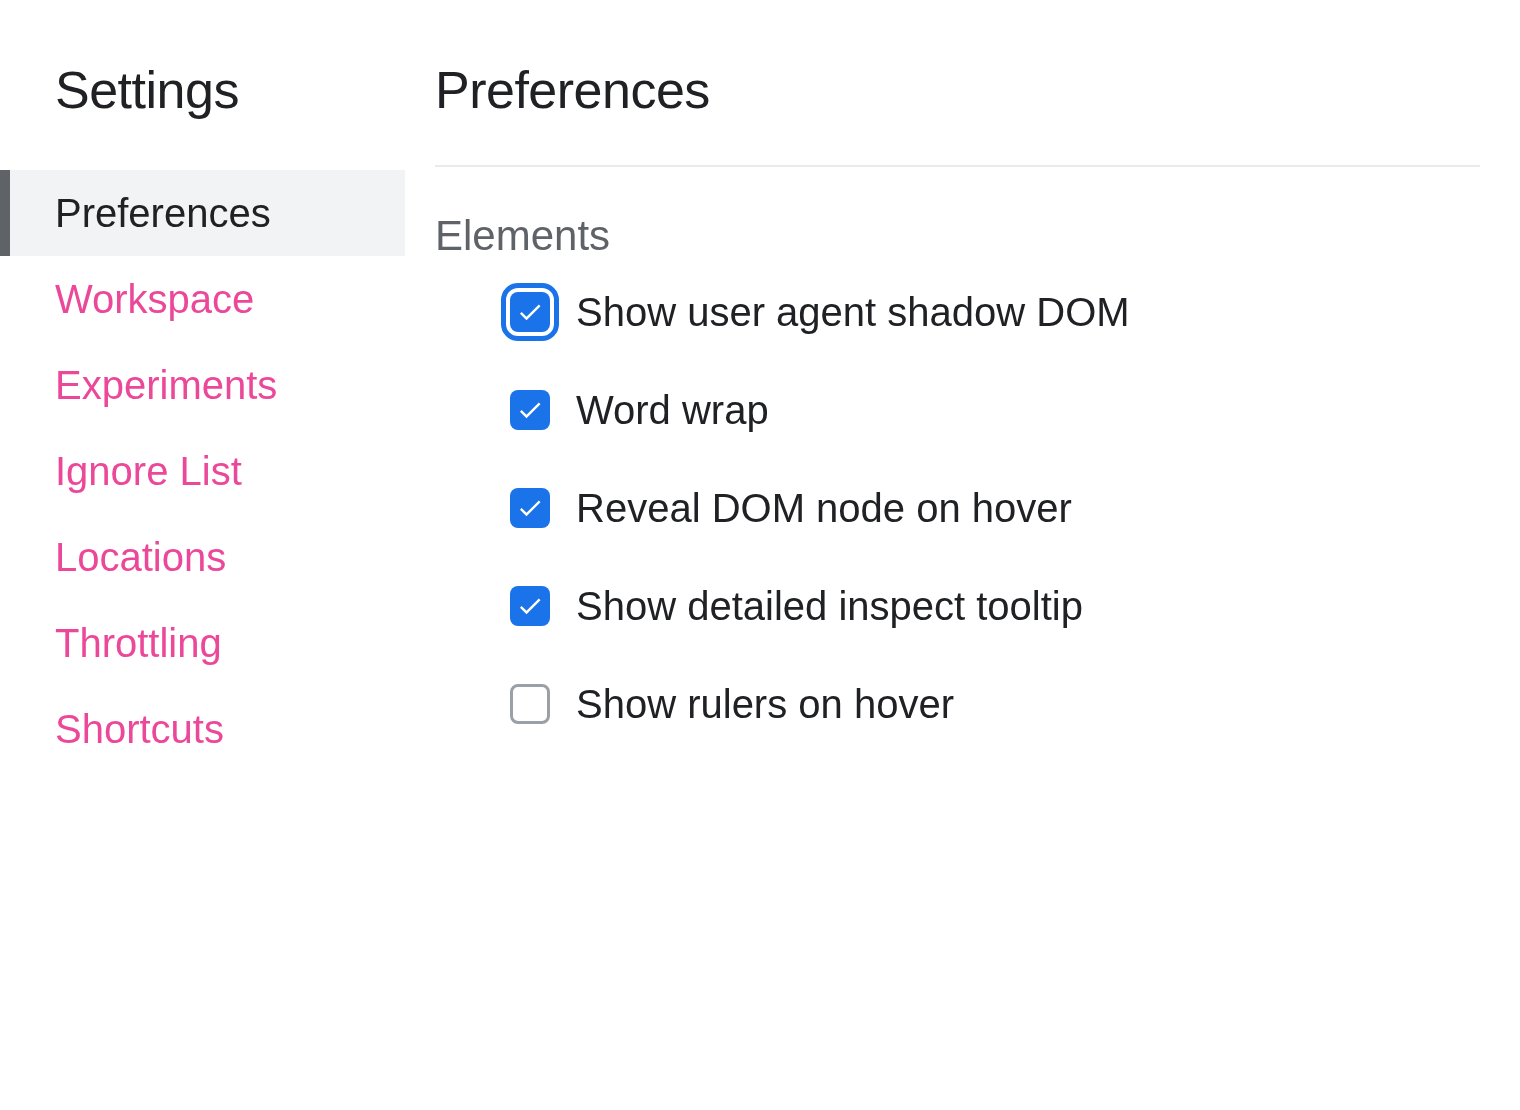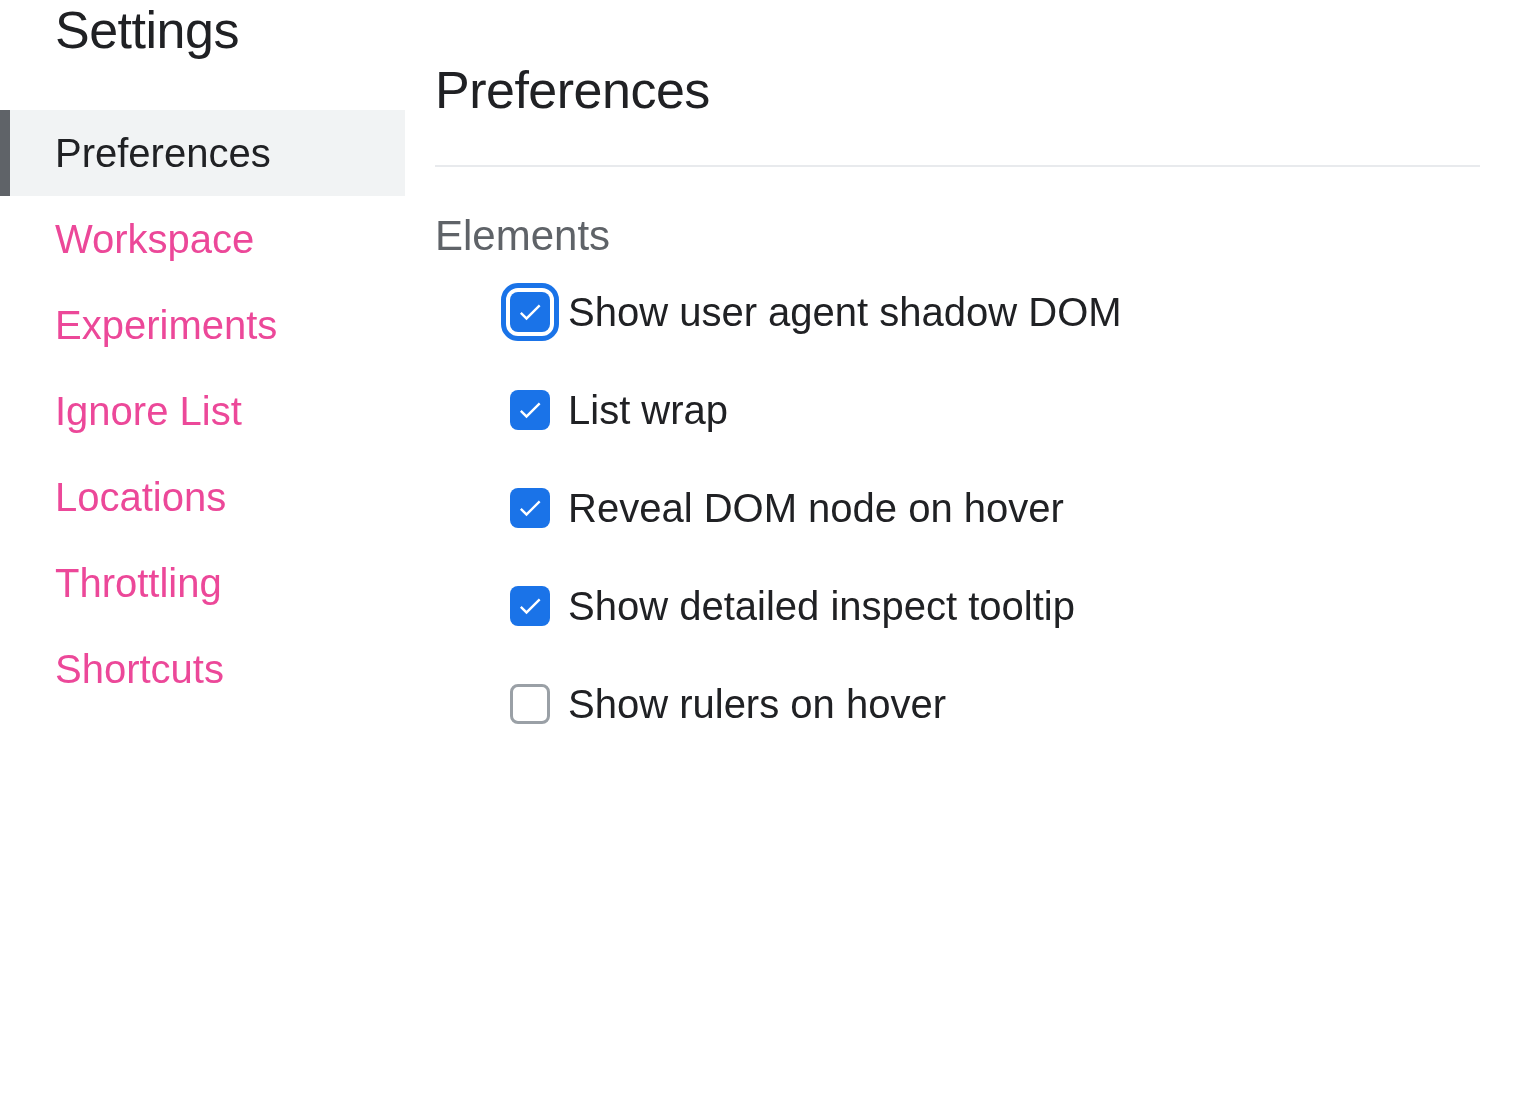--- a/index.html
+++ b/index.html
@@ -11,20 +11,21 @@
       font-family: -apple-system, BlinkMacSystemFont, "Segoe UI", Helvetica, Arial, sans-serif;
       background: #ffffff;
       color: #202124;
       width: 1520px;
       height: 1110px;
       display: flex;
       overflow: hidden;
     }
     .sidebar {
       width: 405px;
+      padding-top: 60px;
       flex-shrink: 0;
     }
     .sidebar-title {
       font-size: 52px;
       font-weight: 400;
       color: #202124;
       padding-left: 55px;
       margin-bottom: 50px;
       letter-spacing: -0.5px;
     }
@@ -104,20 +105,21 @@
     }
     .checkbox svg {
       width: 28px;
       height: 28px;
     }
     .option-label {
       font-size: 40px;
       font-weight: 400;
       color: #202124;
       line-height: 1;
+      margin-left: 8px;
     }
   </style>
 </head>
 <body>
 
 <div class="sidebar">
   <h1 class="sidebar-title">Settings</h1>
   <div class="sidebar-item active">
     <span>Preferences</span>
   </div>
@@ -154,21 +156,21 @@
     </div>
     <span class="option-label">Show user agent shadow DOM</span>
   </div>
 
   <div class="option-row">
     <div class="checkbox checked">
       <svg viewBox="0 0 24 24">
           <path fill="#ffffff" d="M9 16.17L4.83 12l-1.42 1.41L9 19 21 7l-1.41-1.41z"></path>
         </svg>
     </div>
-    <span class="option-label">List wrap</span>
+    <span class="option-label">Word wrap</span>
   </div>
 
 
   <div class="option-row">
     <div class="checkbox checked">
       <svg viewBox="0 0 24 24">
           <path fill="#ffffff" d="M9 16.17L4.83 12l-1.42 1.41L9 19 21 7l-1.41-1.41z"></path>
         </svg>
     </div>
     <span class="option-label">Reveal DOM node on hover</span>

